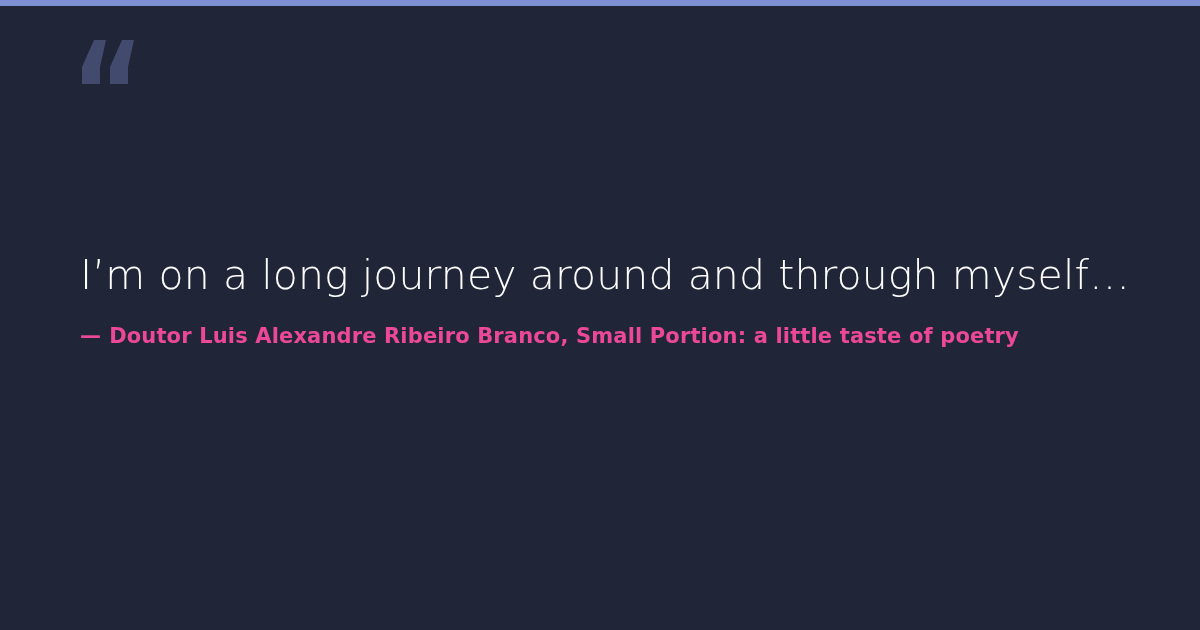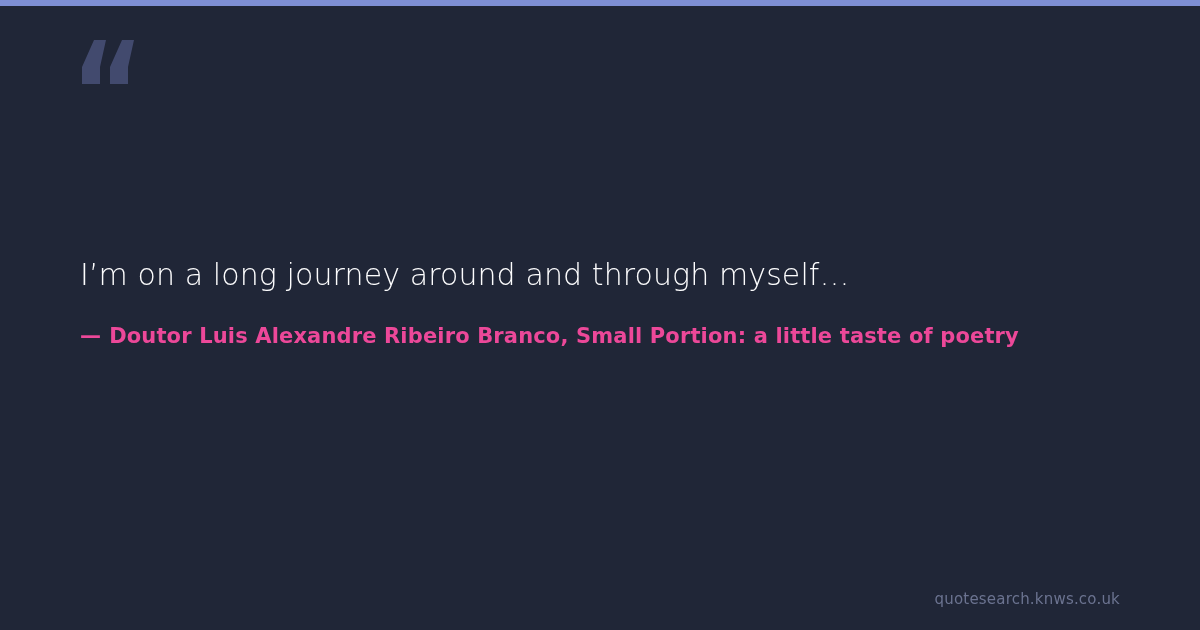--- a/index.html
+++ b/index.html
@@ -47,21 +47,21 @@
   
   .content {
     position: absolute;
     left: 80px;
     top: 250px;
     width: 1060px;
   }
 
   .quote-text {
     margin: 0;
-    font-size: 30px;
+    font-size: 41px;
     font-weight: 300;
     line-height: 50px;
     letter-spacing: 0.1px;
     color: #fdfdfe;
     white-space: nowrap;
   }
 
   .attribution {
     margin: 0;
     margin-top: 22px;
@@ -103,15 +103,14 @@
   </div>
 
   <div class="content">
     <p class="quote-text">I’m on a long journey around and through myself…</p>
 
     <p class="attribution">
       <span class="dash">—</span><span>Doutor Luis Alexandre Ribeiro Branco, Small Portion: a little taste of poetry</span>
     </p>
   </div>
 
-  <div class="watermark">quotesearch.knws.co.uk</div>
 
 </div>
 
 </body></html>

